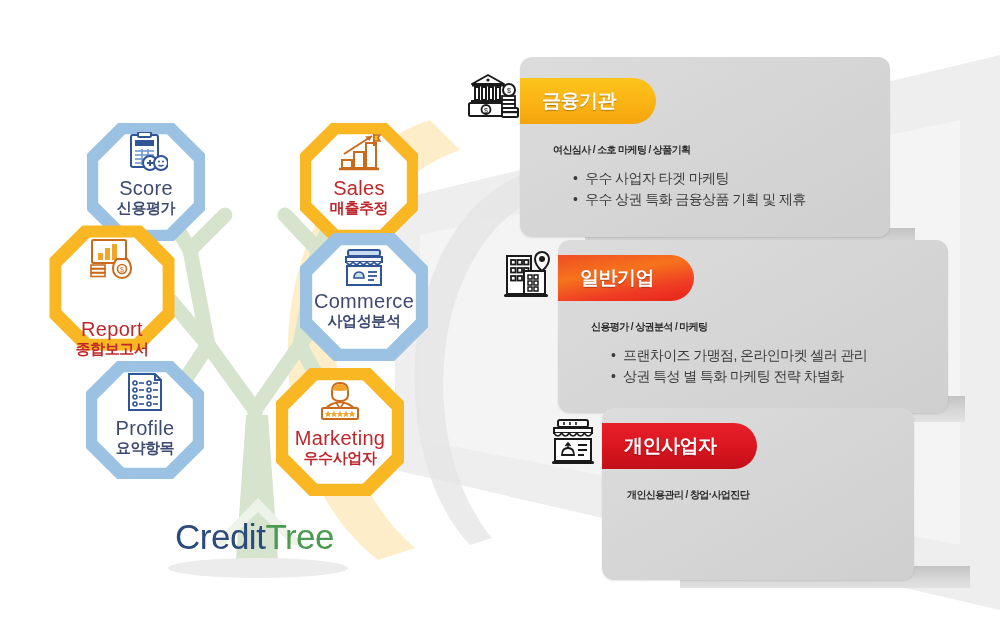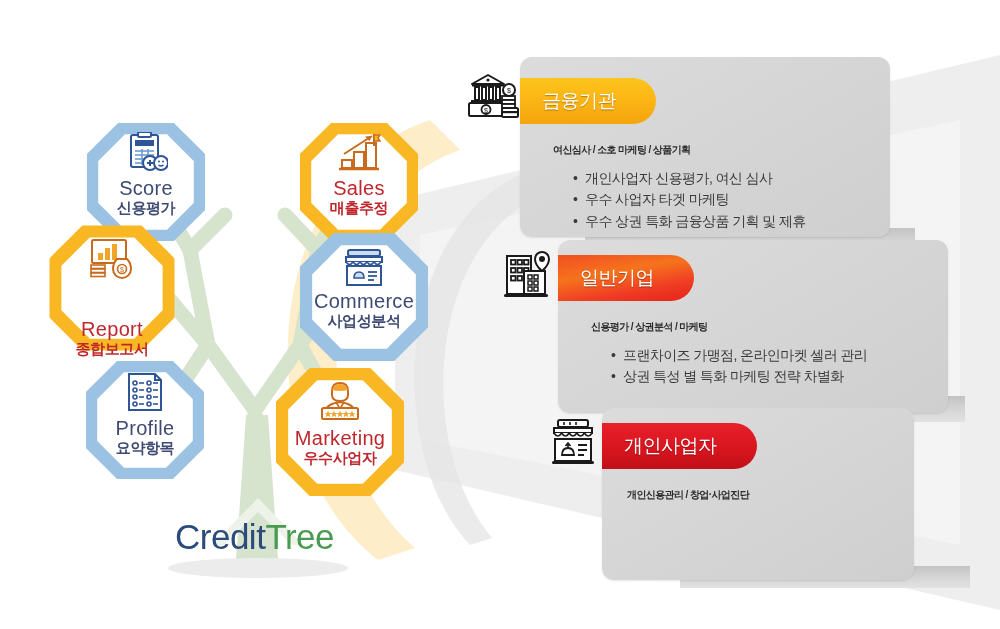--- a/index.html
+++ b/index.html
@@ -55,21 +55,21 @@
   }
   .tab{
     position:absolute;
     height:46px;
     border-radius:0 23px 23px 0;
     display:flex;align-items:center;
     padding-left:22px;padding-right:40px;
     box-sizing:border-box;
   }
   .tab-label{
-    color:#ffffff;font-size:19px;font-weight:400;letter-spacing:-0.5px;
+    color:#ffffff;font-size:19px;font-weight:700;letter-spacing:-0.5px;
     text-shadow:0 1px 1px rgba(0,0,0,.30);
   }
   .tab-gold{background:linear-gradient(180deg,#fcc51c 0%,#fbb615 45%,#f5a40e 100%);}
   .tab-orange{background:linear-gradient(170deg,#f04e23 0%,#f6731c 38%,#ef3b24 72%,#e62319 100%);}
   .tab-red{background:linear-gradient(180deg,#e8202a 0%,#d8151f 55%,#c20f18 100%);}
 
   .card-heading{
     position:absolute;font-size:10px;font-weight:700;color:#2b2b2b;
     letter-spacing:-0.6px;white-space:nowrap;
   }
@@ -296,21 +296,20 @@
     </div>
   </div>
 
   <div class="card-shadowpanel" style="left:585px;top:228px;width:330px;height:26px;"></div>
   <div class="card" style="left:520px;top:57px;width:370px;height:180px;">
     <div class="tab tab-gold" style="left:0;top:21px;">
       <span class="tab-label">금융기관</span>
     </div>
     <div class="card-heading" style="left:33px;top:86px;">여신심사 / 소호 마케팅 / 상품기획</div>
     <ul class="bullets" style="left:53px;top:111px;">
-      <li>개인사업자 신용평가, 여신 심사</li>
       <li>우수 사업자 타겟 마케팅</li>
       <li>우수 상권 특화 금융상품 기획 및 제휴</li>
     </ul>
     <svg class="corner-fold" width="36" height="24" viewBox="0 0 36 24" style="left:334px;top:156px;">
       <polygon points="0,0 36,0 0,24" fill="#fbb615"></polygon>
       <polygon points="0,0 36,0 0,24" fill="url(#g1)"></polygon>
       <defs>
           <linearGradient id="g1" x1="0" y1="0" x2="0.4" y2="1">
         <stop offset="0%" stop-color="#fde49a"></stop>
             <stop offset="100%" stop-color="#f6a20c"></stop>

